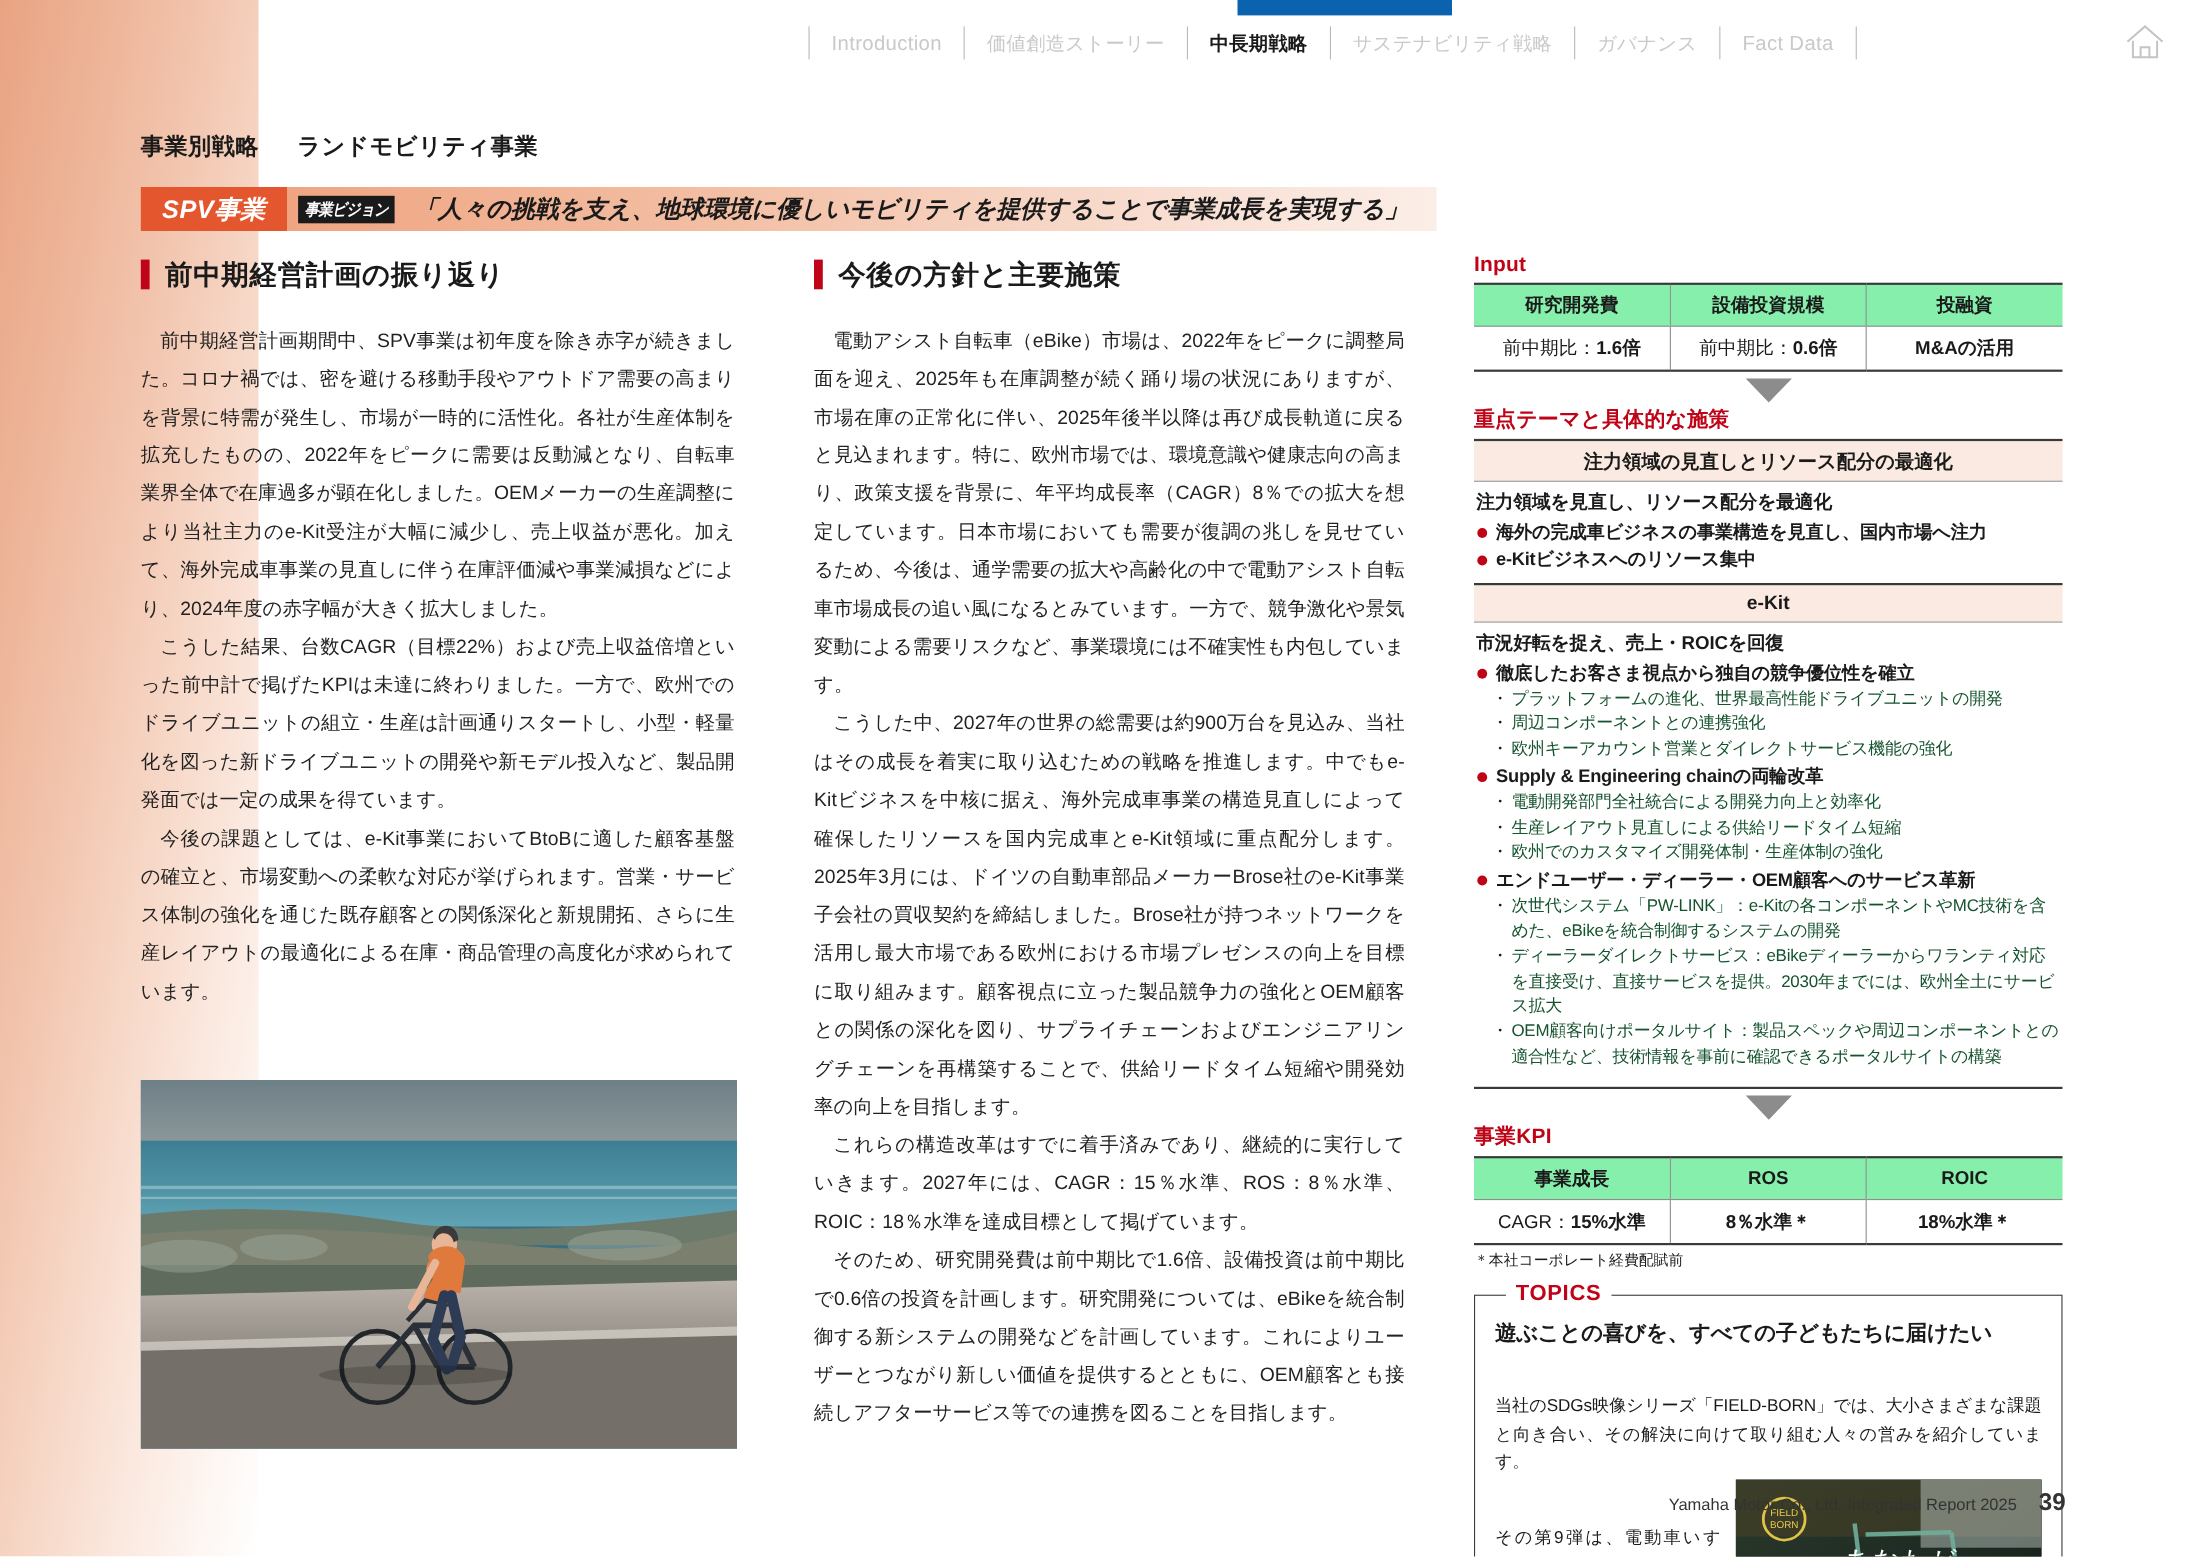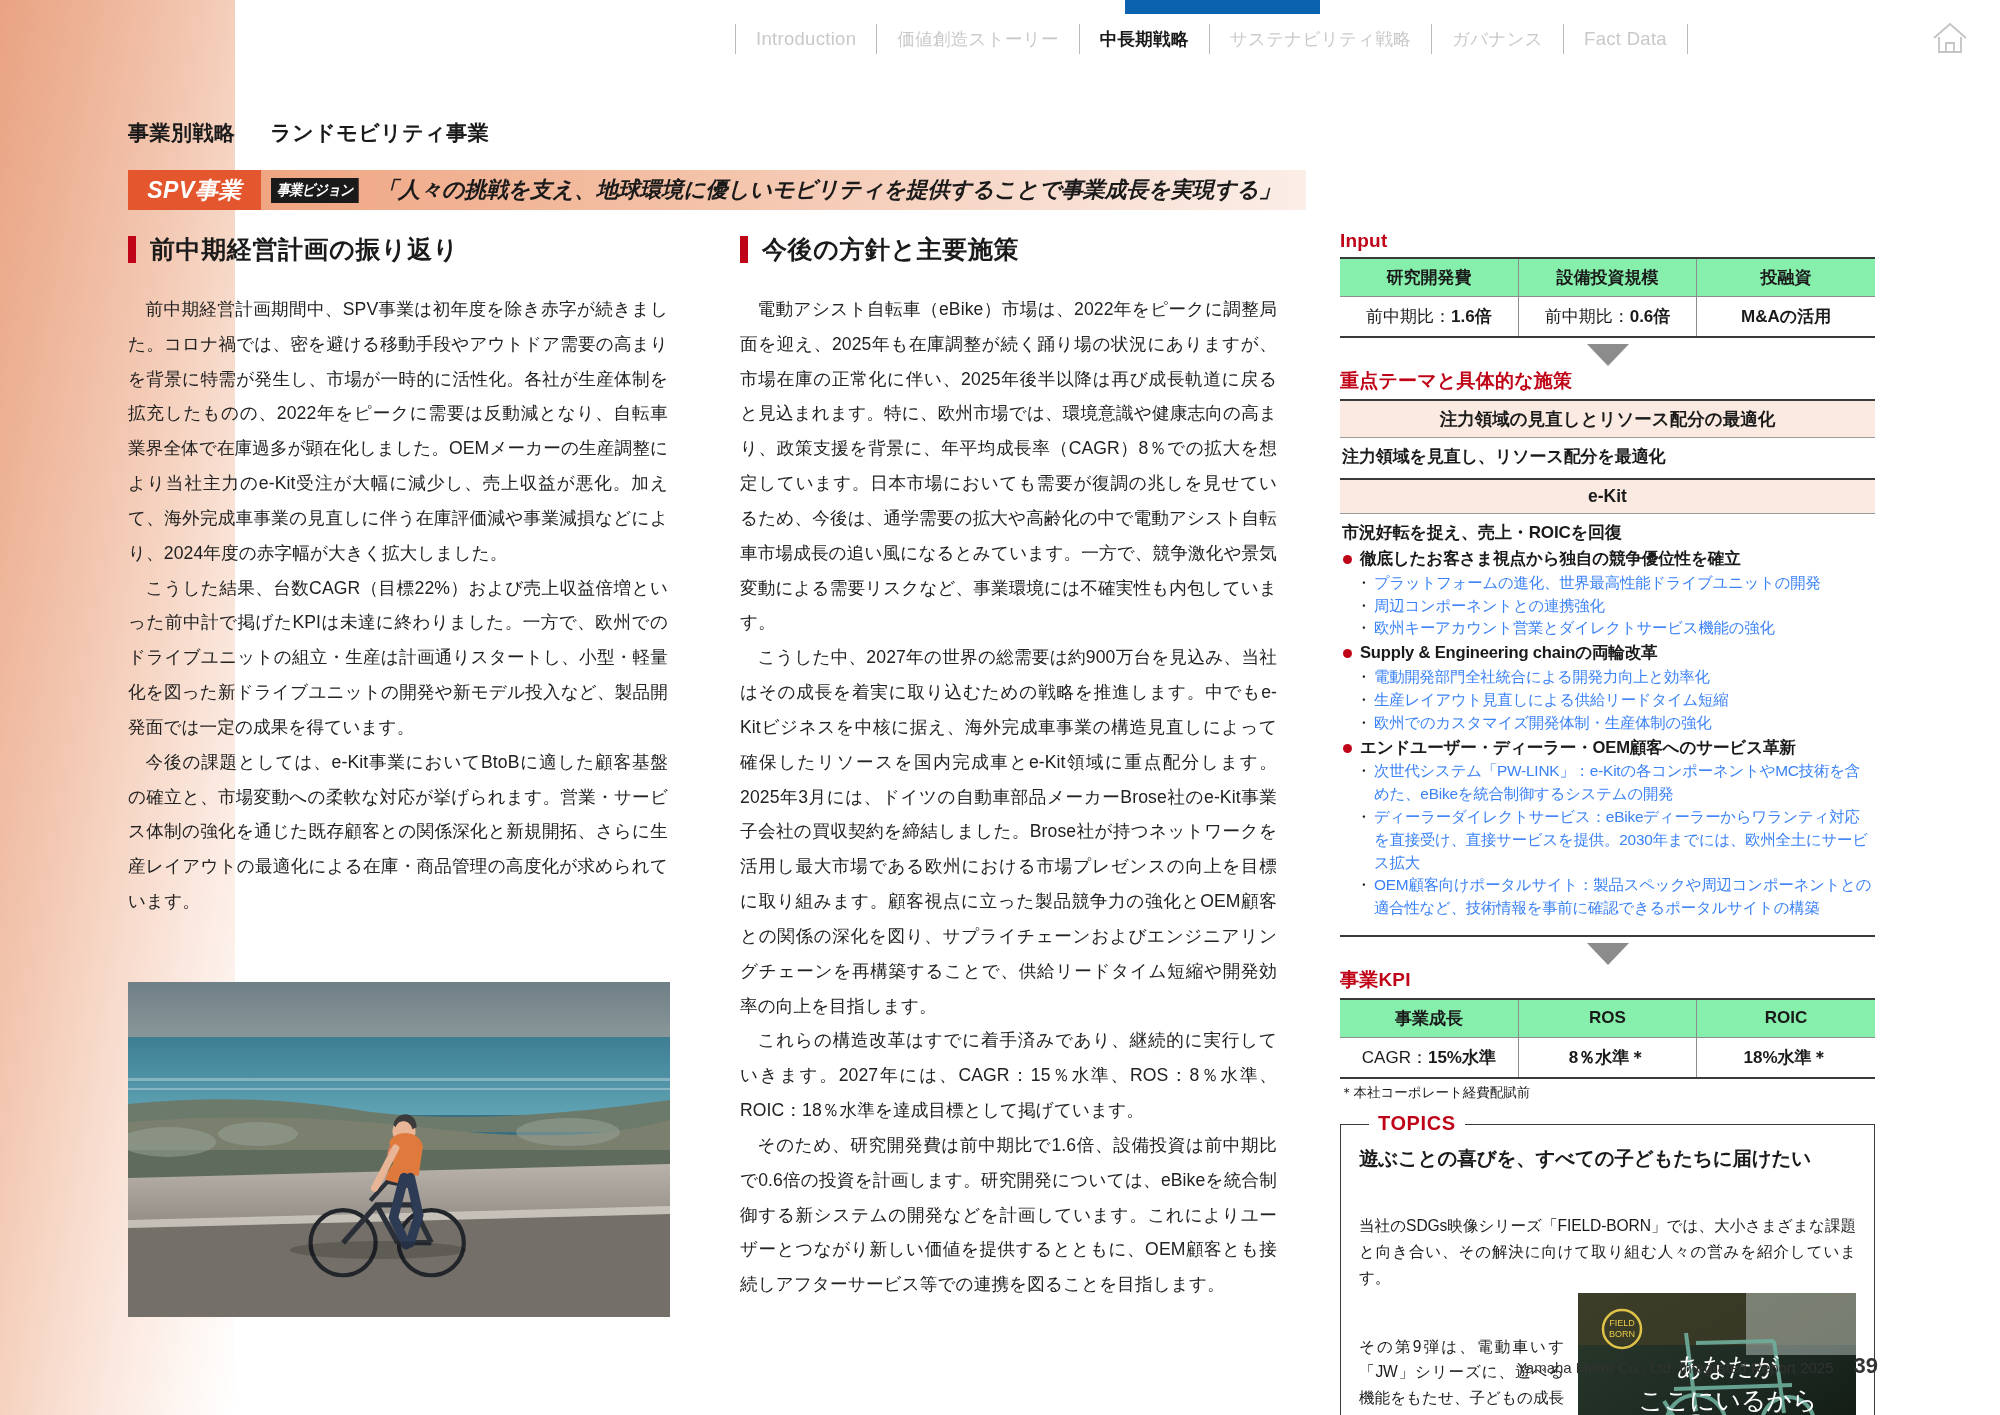--- a/index.html
+++ b/index.html
@@ -142,21 +142,21 @@
     position: relative; padding-left: 18px; font-size: 16.6px;
     font-weight: bold; color: #1a1a1a; line-height: 1.56; letter-spacing: -.2px;
   }
   ul.dots > li::before {
     content: ""; position: absolute; left: 1px; top: 9px;
     width: 9px; height: 9px; border-radius: 50%; background: #c00418;
   }
   ul.subs { list-style: none; margin: 0; }
   ul.subs > li {
     position: relative; padding-left: 32px; font-size: 15.4px;
-    font-weight: normal; color: #3b82f6; line-height: 1.48; letter-spacing: -.2px;
+    font-weight: normal; color: #14532d; line-height: 1.48; letter-spacing: -.2px;
   }
   ul.subs > li::before {
     content: "・"; position: absolute; left: 14px; top: 0; color: #1a1a1a;
   }
   .rule-top { border-top: 2px solid #3a3a3a; margin-top: 7px; }
 
   .footnote { font-size: 13.5px; color: #1a1a1a; margin-top: 5px; }
 
   
   .topics {
@@ -328,20 +328,24 @@
         </tbody>
     </table>
 
     <div class="arrow-down"></div>
 
     <div class="rail-title">重点テーマと具体的な施策</div>
     <div id="themes">
         <div class="theme-band">注力領域の見直しとリソース配分の最適化</div>
         <div class="theme-body">
           <div class="lead">注力領域を見直し、リソース配分を最適化</div>
+          <ul class="dots">
+            <li>海外の完成車ビジネスの事業構造を見直し、国内市場へ注力</li>
+            <li>e-Kitビジネスへのリソース集中</li>
+          </ul>
         </div>
         <div class="theme-band">e-Kit</div>
         <div class="theme-body">
           <div class="lead">市況好転を捉え、売上・ROICを回復</div>
           <ul class="dots">
             <li>徹底したお客さま視点から独自の競争優位性を確立</li>
             <ul class="subs">
               <li>プラットフォームの進化、世界最高性能ドライブユニットの開発</li>
               <li>周辺コンポーネントとの連携強化</li>
               <li>欧州キーアカウント営業とダイレクトサービス機能の強化</li>

